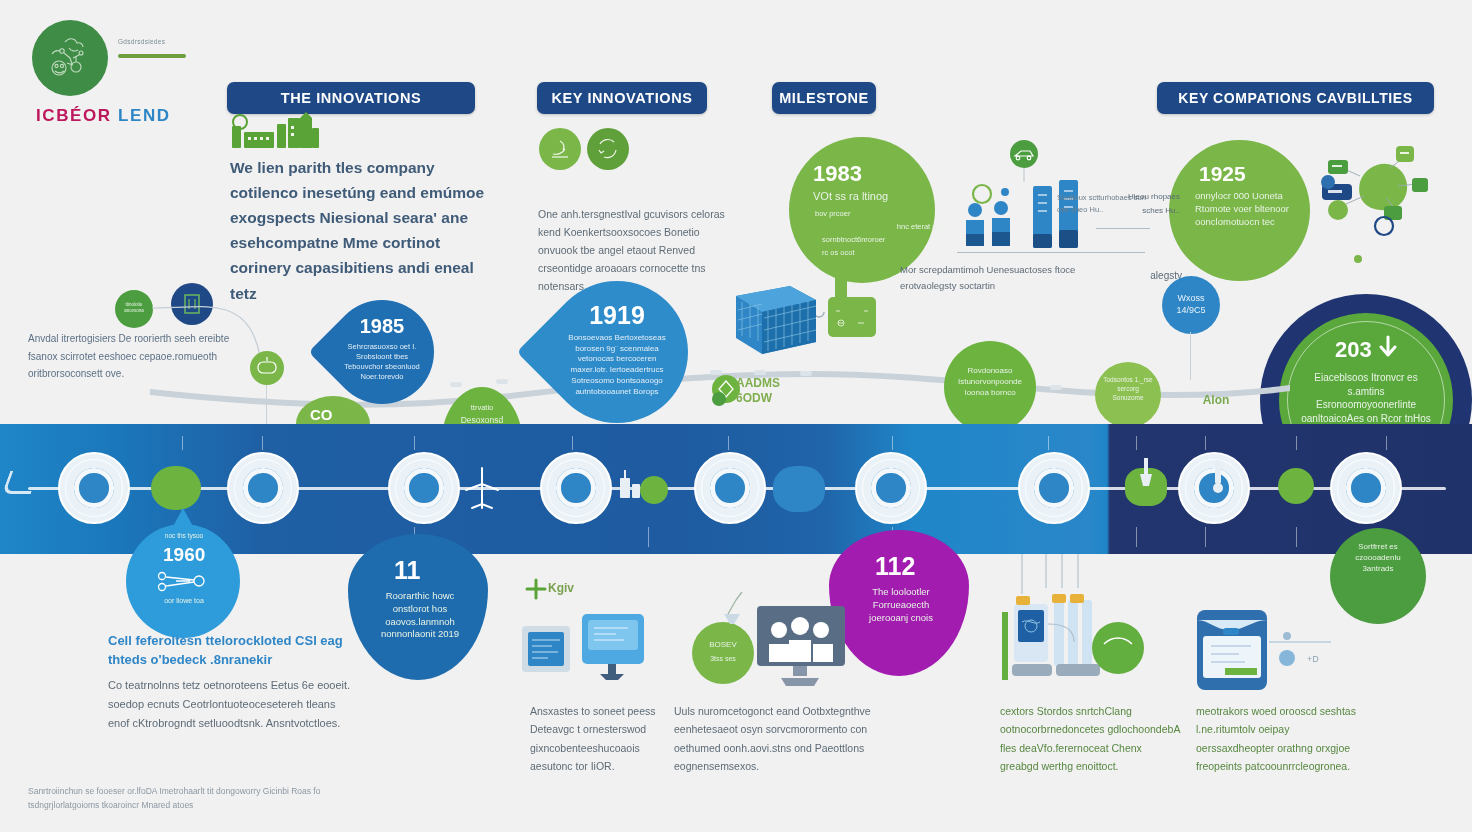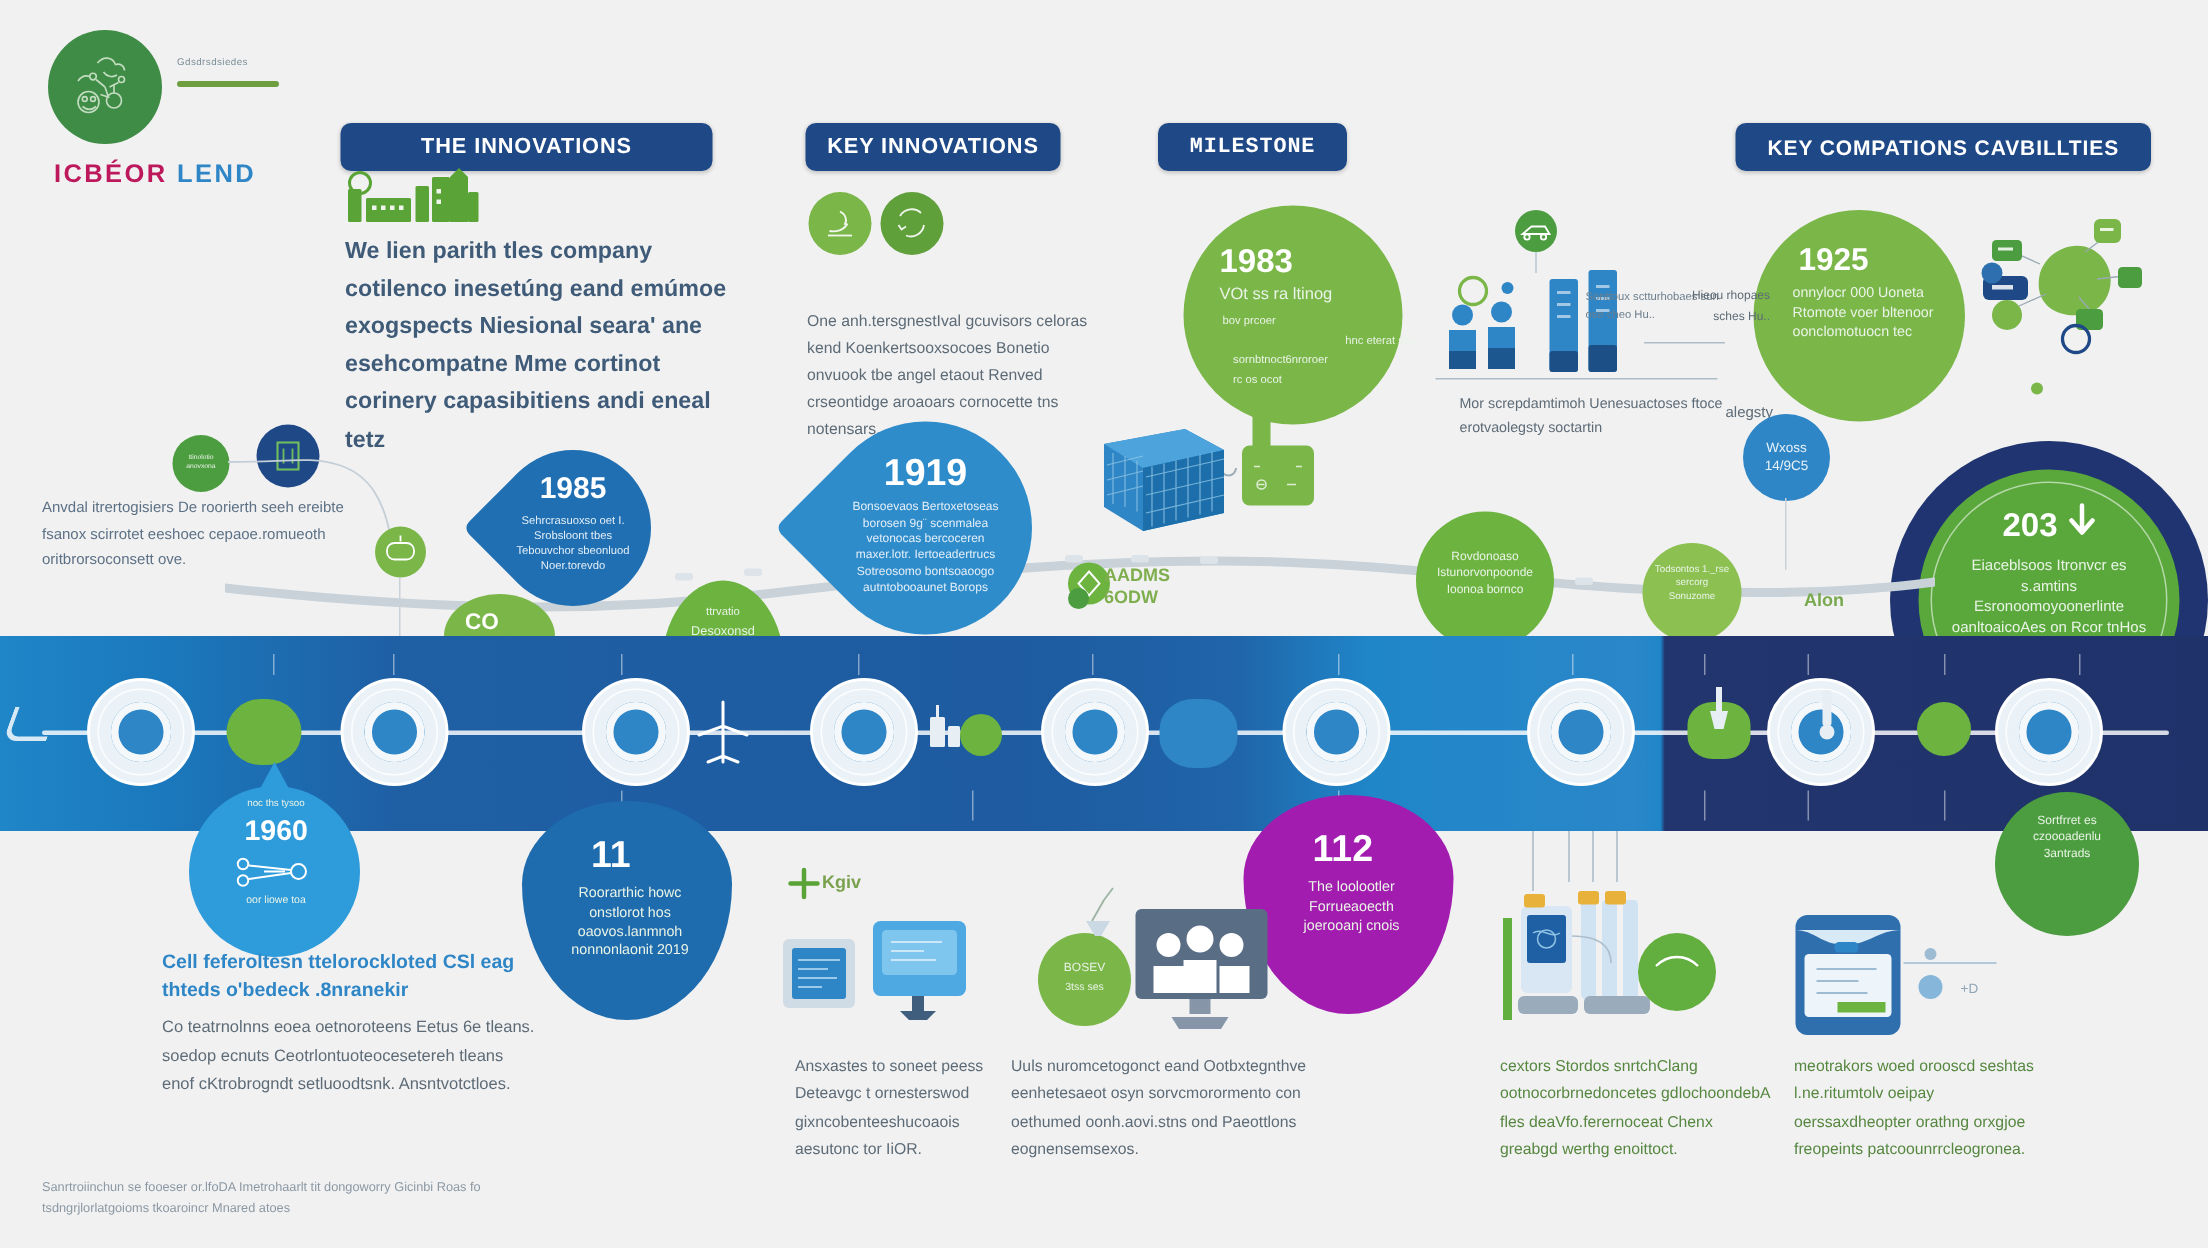--- a/index.html
+++ b/index.html
@@ -133,21 +133,21 @@
   </div>
   <div class="logo-rule-label">Gdsdrsdsiedes</div>
   <div class="logo-rule"></div>
   <div class="logo-word">
     <span class="pale">ICBÉOR</span>
     <span>LEND</span>
   </div>
 
   <div class="pill" style="left:227px;top:82px;width:248px;">THE INNOVATIONS</div>
   <div class="pill" style="left:537px;top:82px;width:170px;">KEY INNOVATIONS</div>
-  <div class="pill" style="left:772px;top:82px;width:126px;font-family:Liberation Mono, monospace;">MILESTONE</div>
+  <div class="pill" style="left:772px;top:82px;width:104px;">MILESTONE</div>
   <div class="pill" style="left:1157px;top:82px;width:277px;font-size:14px;">KEY COMPATIONS CAVBILLTIES</div>
 
   <svg style="position:absolute;left:228px;top:112px;" width="96" height="40">
     <g fill="#5aa336">
       <rect x="4" y="14" width="9" height="22" rx="1"></rect>
       <rect x="16" y="20" width="30" height="16" rx="1"></rect>
       <rect x="49" y="12" width="9" height="24" rx="1"></rect>
       <rect x="60" y="6" width="12" height="30" rx="1"></rect>
       <path d="M72 6l6-6 6 6v30h-12z"></path>
       <rect x="84" y="16" width="7" height="20" rx="1"></rect>
@@ -255,21 +255,21 @@
     <circle cx="21" cy="14" r="14" fill="#4b9d3f"></circle>
     <g stroke="#ffffff" stroke-width="1.2" fill="none">
       <path d="M12 16h18l-3-5h-9z"></path>
         <circle cx="15" cy="18" r="1.8"></circle>
         <circle cx="26" cy="18" r="1.8"></circle>
     </g>
     <path d="M21 28v16" stroke="#b9c6ce" stroke-width="1"></path>
   </svg>
   <div class="para blur" style="left:1057px;top:192px;width:90px;font-size:7.5px;line-height:1.6;color:#6d7f8c;">Sonttoux sctturhobaes sun ose cheo Hu..</div>
   <div class="hr" style="left:957px;top:252px;width:188px;"></div>
-  <div class="para blur" style="left:973px;top:262px;width:180px;font-size:9.5px;line-height:1.65;">Mor screpdamtimoh Uenesuactoses ftoce erotvaolegsty soctartin</div>
+  <div class="para blur" style="left:900px;top:262px;width:180px;font-size:9.5px;line-height:1.65;">Mor screpdamtimoh Uenesuactoses ftoce erotvaolegsty soctartin</div>
 
   <div class="circle" style="left:1169px;top:140px;width:141px;height:141px;background:#7ab648;">
     <div class="big-num blur" style="position:absolute;left:30px;top:22px;font-size:21px;">1925</div>
     <div class="blob-txt blur" style="position:absolute;left:26px;top:50px;width:96px;font-size:9.5px;text-align:left;">onnylocr 000 Uoneta Rtomote voer bltenoor oonclomotuocn tec</div>
   </div>
 
   <svg style="position:absolute;left:1320px;top:138px;" width="120" height="106">
     <path d="M40 44c6-18 28-24 40-12 12 12 8 32-6 38-14 6-40 0-34-26z" fill="#7ab648"></path>
     <g stroke="#9aa9b2" stroke-width=".9" fill="none">
       <path d="M22 30L40 38M86 18L70 30M96 46L78 48M76 72L66 60M26 66L44 58"></path>
@@ -495,21 +495,21 @@
   <div class="drop-down" style="left:829px;top:530px;width:140px;height:146px;background:#a21caf;">
     <div class="big-num blur" style="position:absolute;left:46px;top:22px;font-size:25px;">112</div>
     <div class="blob-txt blur" style="position:absolute;left:26px;top:56px;width:92px;font-size:9.5px;">The loolootler Forrueaoecth joerooanj cnois</div>
   </div>
 
   <div class="circle" style="left:1330px;top:528px;width:96px;height:96px;background:#4b9d3f;">
     <div class="blob-txt blur" style="position:absolute;left:12px;top:14px;width:72px;font-size:8px;">Sortfrret es czoooadenlu 3antrads</div>
   </div>
 
   <div class="para blue blur" style="left:108px;top:632px;width:250px;font-size:13px;font-weight:bold;line-height:1.45;">Cell feferoltesn ttelorockloted CSl eag thteds o'bedeck .8nranekir</div>
-  <div class="para blur" style="left:108px;top:676px;width:250px;font-size:11px;line-height:1.72;">Co teatrnolnns eoea oetnoroteens Eetus 6e tleans. soedop ecnuts Ceotrlontuoteocesetereh tleans enof cKtrobrogndt setluoodtsnk. Ansntvotctloes.</div>
+  <div class="para blur" style="left:108px;top:676px;width:250px;font-size:11px;line-height:1.72;">Co teatrnolnns tetz oetnoroteens Eetus 6e eooeit. soedop ecnuts Ceotrlontuoteocesetereh tleans enof cKtrobrogndt setluoodtsnk. Ansntvotctloes.</div>
 
   <div class="circle" style="left:525px;top:578px;width:22px;height:22px;background:transparent;">
     <svg width="22" height="22">
       <path d="M11 2v18M2 11h18" stroke="#5aa336" stroke-width="3" stroke-linecap="round"></path>
     </svg>
   </div>
   <div class="blob-txt blur" style="position:absolute;left:548px;top:580px;width:50px;font-size:12px;color:#7aa24e;text-align:left;font-weight:bold;">Kgiv</div>
   <svg style="position:absolute;left:520px;top:608px;" width="150" height="72">
     <rect x="2" y="18" width="48" height="46" rx="4" fill="#cfdbe5"></rect>
     <rect x="8" y="24" width="36" height="34" rx="2" fill="#2e86c6"></rect>

